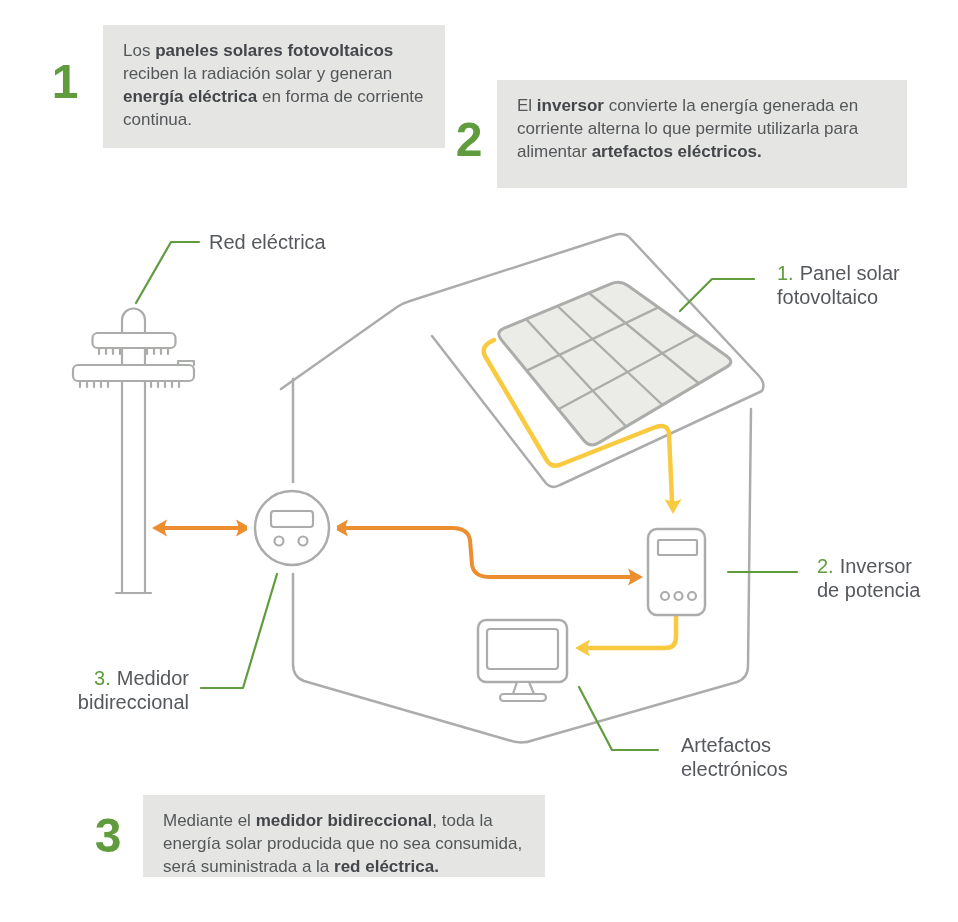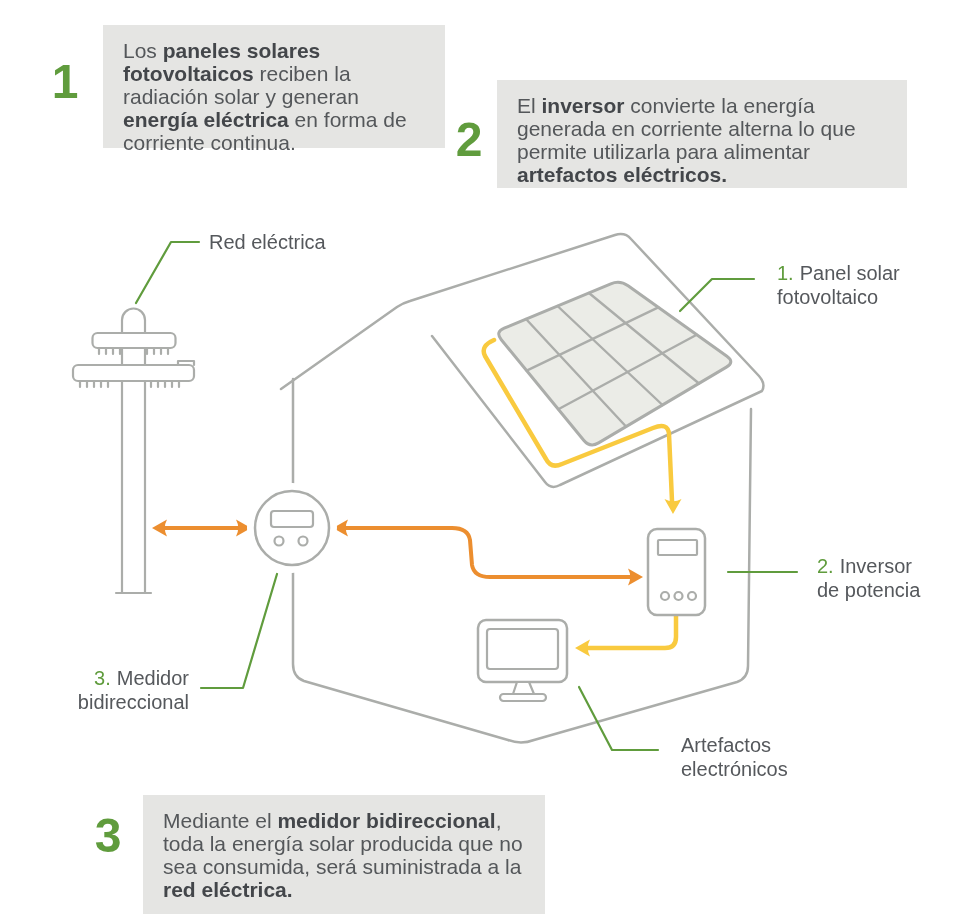--- a/index.html
+++ b/index.html
@@ -1,21 +1,21 @@
 <!DOCTYPE html>
 <html style="--green: #609c3d; --orange: #ec8e2f; --yellow: #f9ca3f; --gray: #abadaa; --panel_fill: #ebece7; --box_bg: #e5e5e3; --text: #54575a; --bold_text: #43464a; --label_text: #55585c;"><head>
 <meta charset="utf-8">
 <style>
   html,body{margin:0;padding:0;}
   body{width:958px;height:922px;background:#ffffff;font-family:"Liberation Sans",sans-serif;position:relative;overflow:hidden;}
   .stage{position:absolute;inset:0;width:958px;height:922px;}
   svg.diagram{position:absolute;left:0;top:0;}
 
   .step-num{position:absolute;font-weight:bold;font-size:48px;line-height:1;color:var(--green);width:46px;text-align:center;}
-  .step-box{position:absolute;background:var(--box_bg);color:var(--text);font-size:21px;line-height:23px;padding:14px 20px;box-sizing:border-box;}
+  .step-box{position:absolute;background:var(--box_bg);color:var(--text);font-size:17px;line-height:23px;padding:14px 20px;box-sizing:border-box;}
   .step-box .b{font-weight:bold;color:var(--bold_text);}
 
   
   .ln{fill:none;stroke:var(--gray);stroke-width:2.5;stroke-linejoin:round;stroke-linecap:round;}
   .ln2{fill:none;stroke:var(--gray);stroke-width:2.2;stroke-linejoin:round;stroke-linecap:round;}
   .lnw{fill:#ffffff;stroke:var(--gray);stroke-width:2.5;stroke-linejoin:round;}
   .lnw2{fill:#ffffff;stroke:var(--gray);stroke-width:2.2;stroke-linejoin:round;}
   .grn{fill:none;stroke:var(--green);stroke-width:2.2;stroke-linejoin:round;stroke-linecap:round;}
   .org{fill:none;stroke:var(--orange);stroke-width:4;stroke-linecap:round;}
   .ylw{fill:none;stroke:var(--yellow);stroke-width:4.5;stroke-linecap:round;stroke-linejoin:round;}
@@ -134,15 +134,15 @@
     </g>
   </svg>
 
   <div class="step-num" style="left:42px;top:58px;">1</div>
   <div class="step-box" style="left:103px;top:25px;width:342px;height:123px;"><span>Los </span><span class="b">paneles solares fotovoltaicos</span><span> reciben la radiación solar y generan </span><span class="b">energía eléctrica</span><span> en forma de corriente continua.</span></div>
 
   <div class="step-num" style="left:446px;top:116px;">2</div>
   <div class="step-box" style="left:497px;top:80px;width:410px;height:108px;"><span>El </span><span class="b">inversor</span><span> convierte la energía generada en corriente alterna lo que permite utilizarla para alimentar </span><span class="b">artefactos eléctricos.</span></div>
 
   <div class="step-num" style="left:85px;top:812px;">3</div>
-  <div class="step-box" style="left:143px;top:795px;width:402px;height:119px;"><span>Mediante el </span><span class="b">medidor bidireccional</span><span>, toda la energía solar producida que no sea consumida, será suministrada a la </span><span class="b">red eléctrica.</span></div>
+  <div class="step-box" style="left:143px;top:795px;width:402px;height:82px;"><span>Mediante el </span><span class="b">medidor bidireccional</span><span>, toda la energía solar producida que no sea consumida, será suministrada a la </span><span class="b">red eléctrica.</span></div>
 
 </div>
 
 </body></html>

